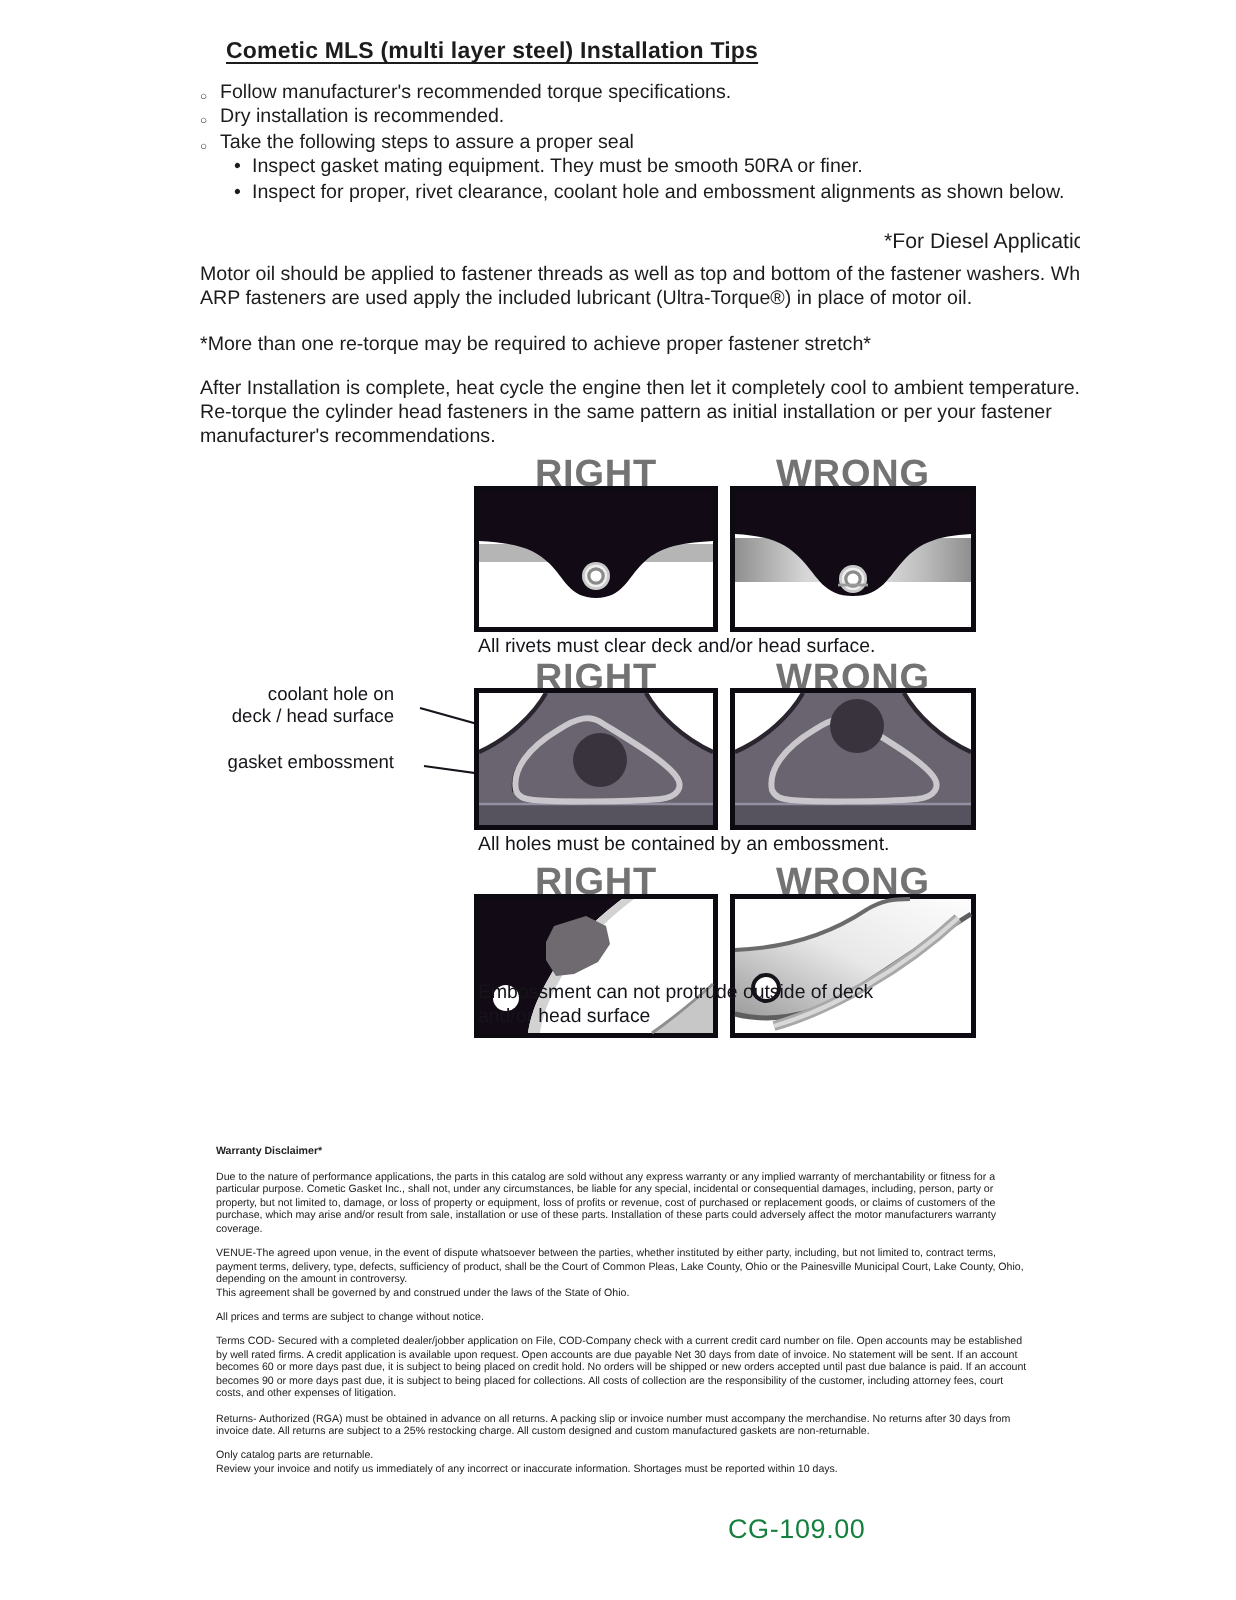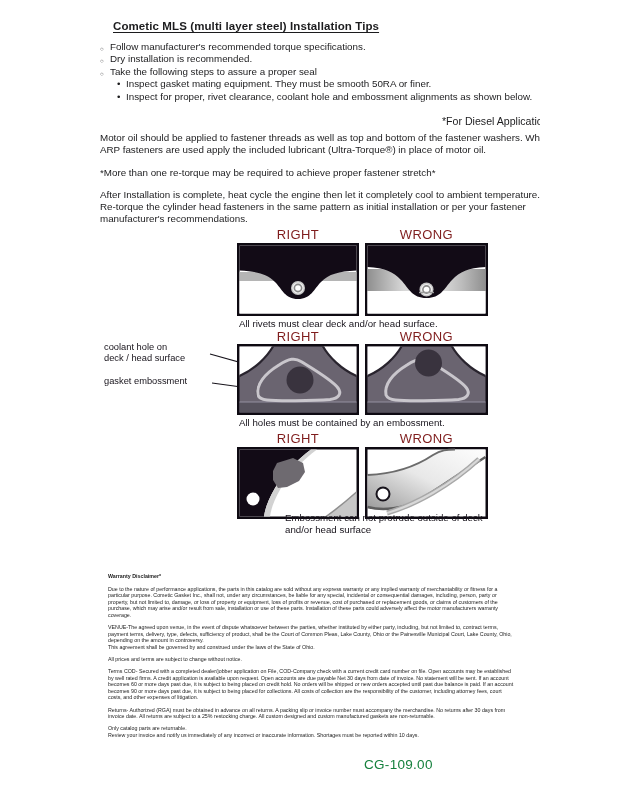--- a/index.html
+++ b/index.html
@@ -15,27 +15,27 @@
   }
   .bullet { position:relative; padding-left:10px; font-size:9.8px; line-height:12.4px; }
   .bullet::before { content:"○"; position:absolute; left:0; top:2px; font-size:6px; color:#1c1c1e; }
   .sub-bullet { position:relative; margin-left:17px; padding-left:9px; font-size:9.8px; line-height:12.4px; }
   .sub-bullet::before { content:"•"; position:absolute; left:0; top:0; font-size:9.8px; }
   .diesel-heading { margin:12px 0 5px 0; font-size:10.6px; font-weight:normal;text-align:right; }
   .para { margin:0 0 9px 0; font-size:9.8px; line-height:12.2px; width:455px; }
   .note { margin-top:11px; }
   
   .diag-label {
-    position:absolute; width:122px; text-align:center; font-size:13px;
-    font-weight:400; letter-spacing:.4px; color:#7f1d1d;
+    position:absolute; width:122px; text-align:center; font-size:19px;
+    font-weight:700; letter-spacing:.4px; color:#737373;
   }
   .diag-box { position:absolute; }
   .diag-caption { position:absolute; font-size:9.7px; color:#17131b; line-height:11.5px; }
   .callouts {
-    position:absolute; left:104px; top:342px; width:116px; 
+    position:absolute; left:81px; top:342px; width:116px; text-align:right;
     font-size:9.3px; line-height:10.6px; color:#17131b;
   }
   .callout-2 { margin-top:13px; }
   .leader-overlay { position:absolute; left:206px; top:348px; width:115px; height:50px; }
   
   .disclaimer { position:absolute; left:108px; top:573px; width:407px; font-size:5.3px; line-height:6.6px; color:#222; }
   .disclaimer .dh { font-weight:bold; margin:0 0 6px 0; }
   .disclaimer p { margin:0 0 5.5px 0; }
   .disclaimer p.tight { margin:0; }
   
@@ -172,21 +172,21 @@
     </defs>
     <rect x="1.25" y="1.25" width="120.5" height="69.5" fill="#ffffff" stroke="#0e0a12" stroke-width="2.5"></rect>
     <path d="M2.5,28 C28,27 50,20 68,8 C76,3 82,2.5 90,2.5 H120.5 V10 C98,24 76,40 56,52 C38,62 18,64 2.5,60 Z" fill="url(#g3)"></path>
     <path d="M2.5,28 C28,27 50,20 68,8 C76,3 82,2.5 90,2.5" stroke="#6b6b6b" stroke-width="2" fill="none"></path>
     <path d="M120.5,10 C98,24 76,40 56,52 C38,62 18,64 2.5,60" stroke="#5e5e5e" stroke-width="2.5" fill="none"></path>
     <path d="M22,66 C50,58 86,38 114,12" stroke="#a8a8a8" stroke-width="5" fill="none"></path>
     <path d="M22,66 C50,58 86,38 114,12" stroke="#d8d8d8" stroke-width="2.2" fill="none"></path>
     <circle cx="18" cy="47" r="6.5" fill="#ffffff" stroke="#17131b" stroke-width="2"></circle>
   </svg>
 
-  <div class="diag-caption" style="left:239px; top:512px;margin-left:46px;">
+  <div class="diag-caption" style="left:239px; top:491px;">
     <span>Embossment can not protrude outside of deck</span><br>
     <span>and/or head surface</span>
   </div>
 
   <div class="disclaimer">
     <p class="dh">Warranty Disclaimer*</p>
     <p>Due to the nature of performance applications, the parts in this catalog are sold without any express warranty or any implied warranty of merchantability or fitness for a particular purpose.  Cometic Gasket Inc., shall not, under any circumstances, be liable for any special, incidental or consequential damages, including, person, party or property, but not limited to, damage, or loss of property or equipment, loss of profits or revenue, cost of purchased or replacement goods, or claims of customers of the purchase, which may arise and/or result from sale, installation or use of these parts.  Installation of these parts could adversely affect the motor manufacturers warranty coverage.</p>
     <p class="tight">VENUE-The agreed upon venue, in the event of dispute whatsoever between the parties, whether instituted by either party, including, but not limited to, contract terms, payment terms, delivery, type, defects, sufficiency of product, shall be the Court of Common Pleas, Lake County, Ohio or the Painesville Municipal Court, Lake County, Ohio, depending on the amount in controversy.</p>
     <p>This agreement shall be governed by and construed under the laws of the State of Ohio.</p>
     <p>All prices and terms are subject to change without notice.</p>

